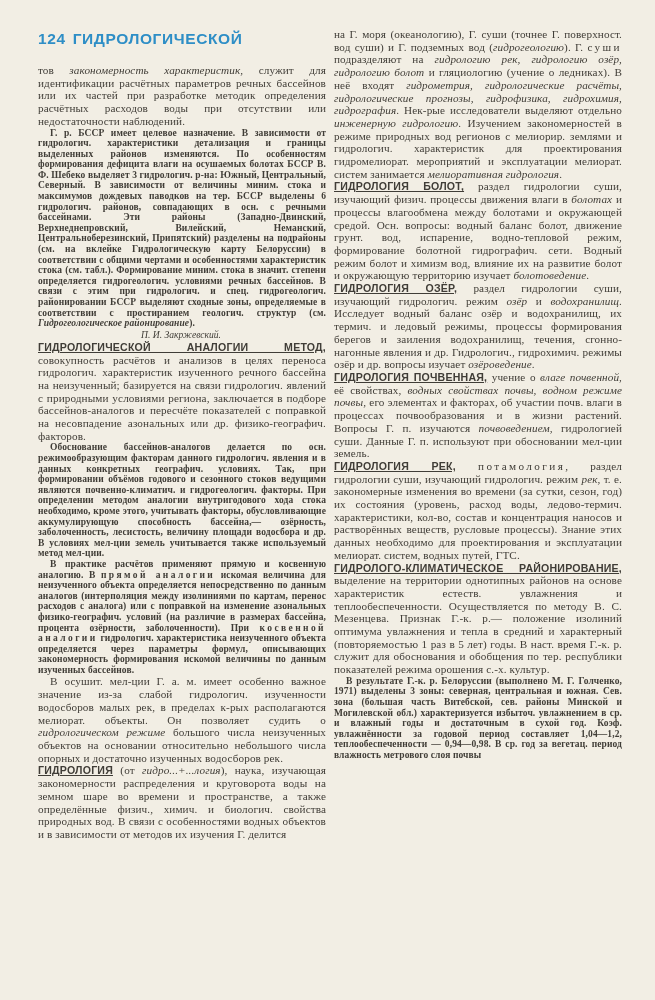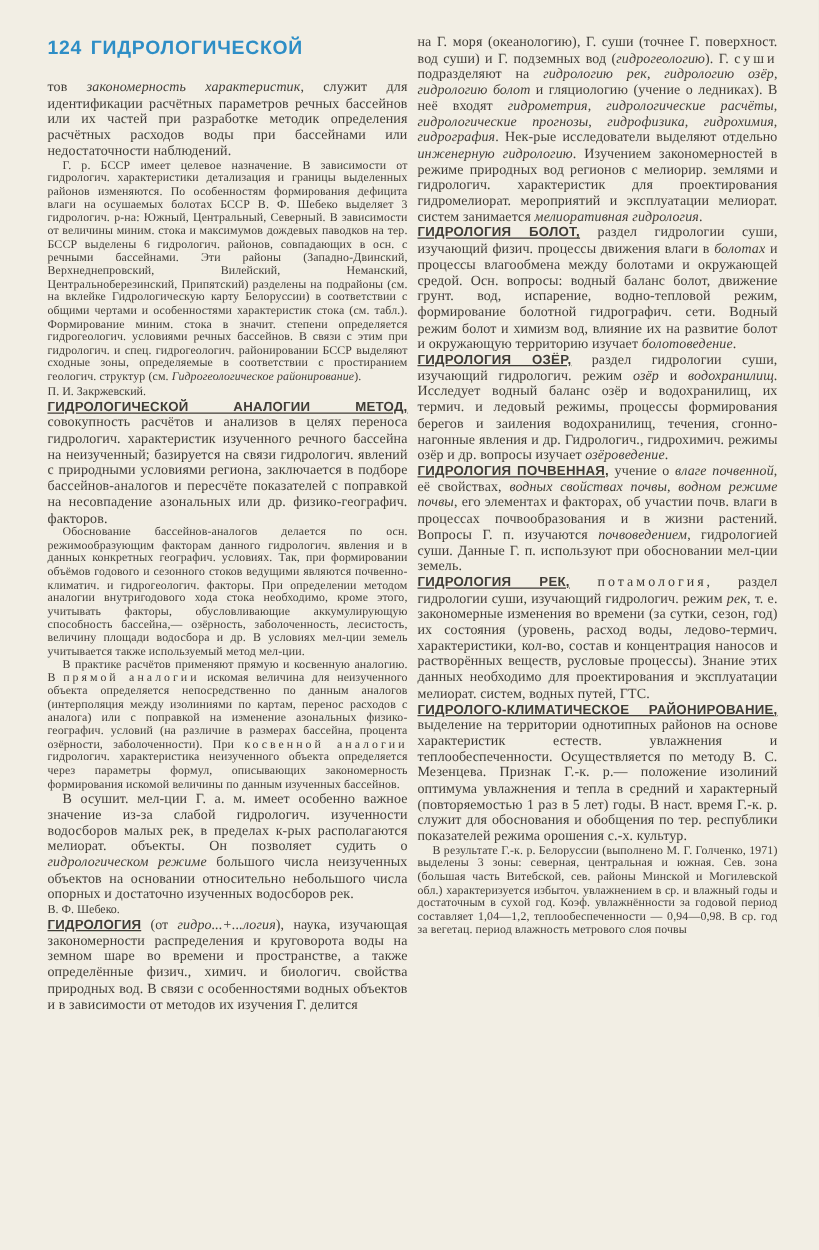--- a/index.html
+++ b/index.html
@@ -36,57 +36,58 @@
     margin:0;
     text-align:justify;
     color:#403d37;
     font-size:11.2px;
     line-height:12.7px;
     letter-spacing:0.1px;
   }
   p.para.petit{
     font-size:9.5px;
     line-height:10.6px;
+    font-weight:bold;
   }
   p.para.indent{text-indent:12px;}
   .b{
     font-family:"Liberation Sans", sans-serif;
     font-weight:bold;
     font-size:10.6px;
     letter-spacing:0.2px;
     text-decoration:underline;
   }
   .i{font-style:italic;}
   .sp{letter-spacing:2.4px;}
   .sig{
-    text-align:left;
+    text-align:center;
+    font-style:italic;
     font-size:9.6px;
     line-height:11px;
     color:#403d37;
     margin:0 2px 1px 0;
   }
 </style>
 </head>
 <body>
 
 <div class="page" style="background: rgb(242, 238, 228);">
   <div class="page-inner">
     <div class="col">
       <div class="page-header" style="color: rgb(46, 142, 198);">
         <span class="pgnum">124</span><span>ГИДРОЛОГИЧЕСКОЙ</span>
       </div>
       <div id="col-left">
-          <p class="para"><span>тов </span><span class="i">закономерность характеристик</span><span>, служит для идентификации расчётных параметров речных бассейнов или их частей при разработке методик определения расчётных расходов воды при бассейнами или недостаточности наблюдений.</span></p>
+          <p class="para"><span>тов </span><span class="i">закономерность характеристик</span><span>, служит для идентификации расчётных параметров речных бассейнов или их частей при разработке методик определения расчётных расходов воды при отсутствии или недостаточности наблюдений.</span></p>
           <p class="para petit indent"><span>Г. р. БССР имеет целевое назначение. В зависимости от гидрологич. характеристики детализация и границы выделенных районов изменяются. По особенностям формирования дефицита влаги на осушаемых болотах БССР В. Ф. Шебеко выделяет 3 гидрологич. р-на: Южный, Центральный, Северный. В зависимости от величины миним. стока и максимумов дождевых паводков на тер. БССР выделены 6 гидрологич. районов, совпадающих в осн. с речными бассейнами. Эти районы (Западно-Двинский, Верхнеднепровский, Вилейский, Неманский, Центральноберезинский, Припятский) разделены на подрайоны (см. на вклейке Гидрологическую карту Белоруссии) в соответствии с общими чертами и особенностями характеристик стока (см. табл.). Формирование миним. стока в значит. степени определяется гидрогеологич. условиями речных бассейнов. В связи с этим при гидрологич. и спец. гидрогеологич. районировании БССР выделяют сходные зоны, определяемые в соответствии с простиранием геологич. структур (см. </span><span class="i">Гидрогеологическое районирование</span><span>).</span></p>
           <div class="sig">П. И. Закржевский.</div>
           <p class="para"><span class="b">ГИДРОЛОГИЧЕСКОЙ АНАЛОГИИ МЕТОД,</span><span> совокупность расчётов и анализов в целях переноса гидрологич. характеристик изученного речного бассейна на неизученный; базируется на связи гидрологич. явлений с природными условиями региона, заключается в подборе бассейнов-аналогов и пересчёте показателей с поправкой на несовпадение азональных или др. физико-географич. факторов.</span></p>
           <p class="para petit indent"><span>Обоснование бассейнов-аналогов делается по осн. режимообразующим факторам данного гидрологич. явления и в данных конкретных географич. условиях. Так, при формировании объёмов годового и сезонного стоков ведущими являются почвенно-климатич. и гидрогеологич. факторы. При определении методом аналогии внутригодового хода стока необходимо, кроме этого, учитывать факторы, обусловливающие аккумулирующую способность бассейна,— озёрность, заболоченность, лесистость, величину площади водосбора и др. В условиях мел-ции земель учитывается также используемый метод мел-ции.</span></p>
           <p class="para petit indent"><span>В практике расчётов применяют прямую и косвенную аналогию. В </span><span class="sp">прямой аналогии</span><span> искомая величина для неизученного объекта определяется непосредственно по данным аналогов (интерполяция между изолиниями по картам, перенос расходов с аналога) или с поправкой на изменение азональных физико-географич. условий (на различие в размерах бассейна, процента озёрности, заболоченности). При </span><span class="sp">косвенной аналогии</span><span> гидрологич. характеристика неизученного объекта определяется через параметры формул, описывающих закономерность формирования искомой величины по данным изученных бассейнов.</span></p>
           <p class="para indent"><span>В осушит. мел-ции Г. а. м. имеет особенно важное значение из-за слабой гидрологич. изученности водосборов малых рек, в пределах к-рых располагаются мелиорат. объекты. Он позволяет судить о </span><span class="i">гидрологическом режиме</span><span> большого числа неизученных объектов на основании относительно небольшого числа опорных и достаточно изученных водосборов рек.</span></p>
-          <div class="sig">В. Ф. Шебеко.</div>
           <p class="para"><span class="b">ГИДРОЛОГИЯ</span><span> (от </span><span class="i">гидро...+...логия</span><span>), наука, изучающая закономерности распределения и круговорота воды на земном шаре во времени и пространстве, а также определённые физич., химич. и биологич. свойства природных вод. В связи с особенностями водных объектов и в зависимости от методов их изучения Г. делится</span></p>
         </div>
     </div>
     <div class="col">
       <div id="col-right">
           <p class="para"><span>на Г. моря (океанологию), Г. суши (точнее Г. поверхност. вод суши) и Г. подземных вод (</span><span class="i">гидрогеологию</span><span>). Г. </span><span class="sp">суши</span><span> подразделяют на </span><span class="i">гидрологию рек, гидрологию озёр, гидрологию болот</span><span> и гляциологию (учение о ледниках). В неё входят </span><span class="i">гидрометрия, гидрологические расчёты, гидрологические прогнозы, гидрофизика, гидрохимия, гидрография</span><span>. Нек-рые исследователи выделяют отдельно </span><span class="i">инженерную гидрологию</span><span>. Изучением закономерностей в режиме природных вод регионов с мелиорир. землями и гидрологич. характеристик для проектирования гидромелиорат. мероприятий и эксплуатации мелиорат. систем занимается </span><span class="i">мелиоративная гидрология</span><span>.</span></p>
           <p class="para"><span class="b">ГИДРОЛОГИЯ БОЛОТ,</span><span> раздел гидрологии суши, изучающий физич. процессы движения влаги в </span><span class="i">болотах</span><span> и процессы влагообмена между болотами и окружающей средой. Осн. вопросы: водный баланс болот, движение грунт. вод, испарение, водно-тепловой режим, формирование болотной гидрографич. сети. Водный режим болот и химизм вод, влияние их на развитие болот и окружающую территорию изучает </span><span class="i">болотоведение</span><span>.</span></p>
           <p class="para"><span class="b">ГИДРОЛОГИЯ ОЗЁР,</span><span> раздел гидрологии суши, изучающий гидрологич. режим </span><span class="i">озёр</span><span> и </span><span class="i">водохранилищ</span><span>. Исследует водный баланс озёр и водохранилищ, их термич. и ледовый режимы, процессы формирования берегов и заиления водохранилищ, течения, сгонно-нагонные явления и др. Гидрологич., гидрохимич. режимы озёр и др. вопросы изучает </span><span class="i">озёроведение</span><span>.</span></p>
           <p class="para"><span class="b">ГИДРОЛОГИЯ ПОЧВЕННАЯ,</span><span> учение о </span><span class="i">влаге почвенной</span><span>, её свойствах, </span><span class="i">водных свойствах почвы, водном режиме почвы</span><span>, его элементах и факторах, об участии почв. влаги в процессах почвообразования и в жизни растений. Вопросы Г. п. изучаются </span><span class="i">почвоведением</span><span>, гидрологией суши. Данные Г. п. используют при обосновании мел-ции земель.</span></p>
           <p class="para"><span class="b">ГИДРОЛОГИЯ РЕК,</span><span> </span><span class="sp">потамология</span><span>, раздел гидрологии суши, изучающий гидрологич. режим </span><span class="i">рек</span><span>, т. е. закономерные изменения во времени (за сутки, сезон, год) их состояния (уровень, расход воды, ледово-термич. характеристики, кол-во, состав и концентрация наносов и растворённых веществ, русловые процессы). Знание этих данных необходимо для проектирования и эксплуатации мелиорат. систем, водных путей, ГТС.</span></p>

